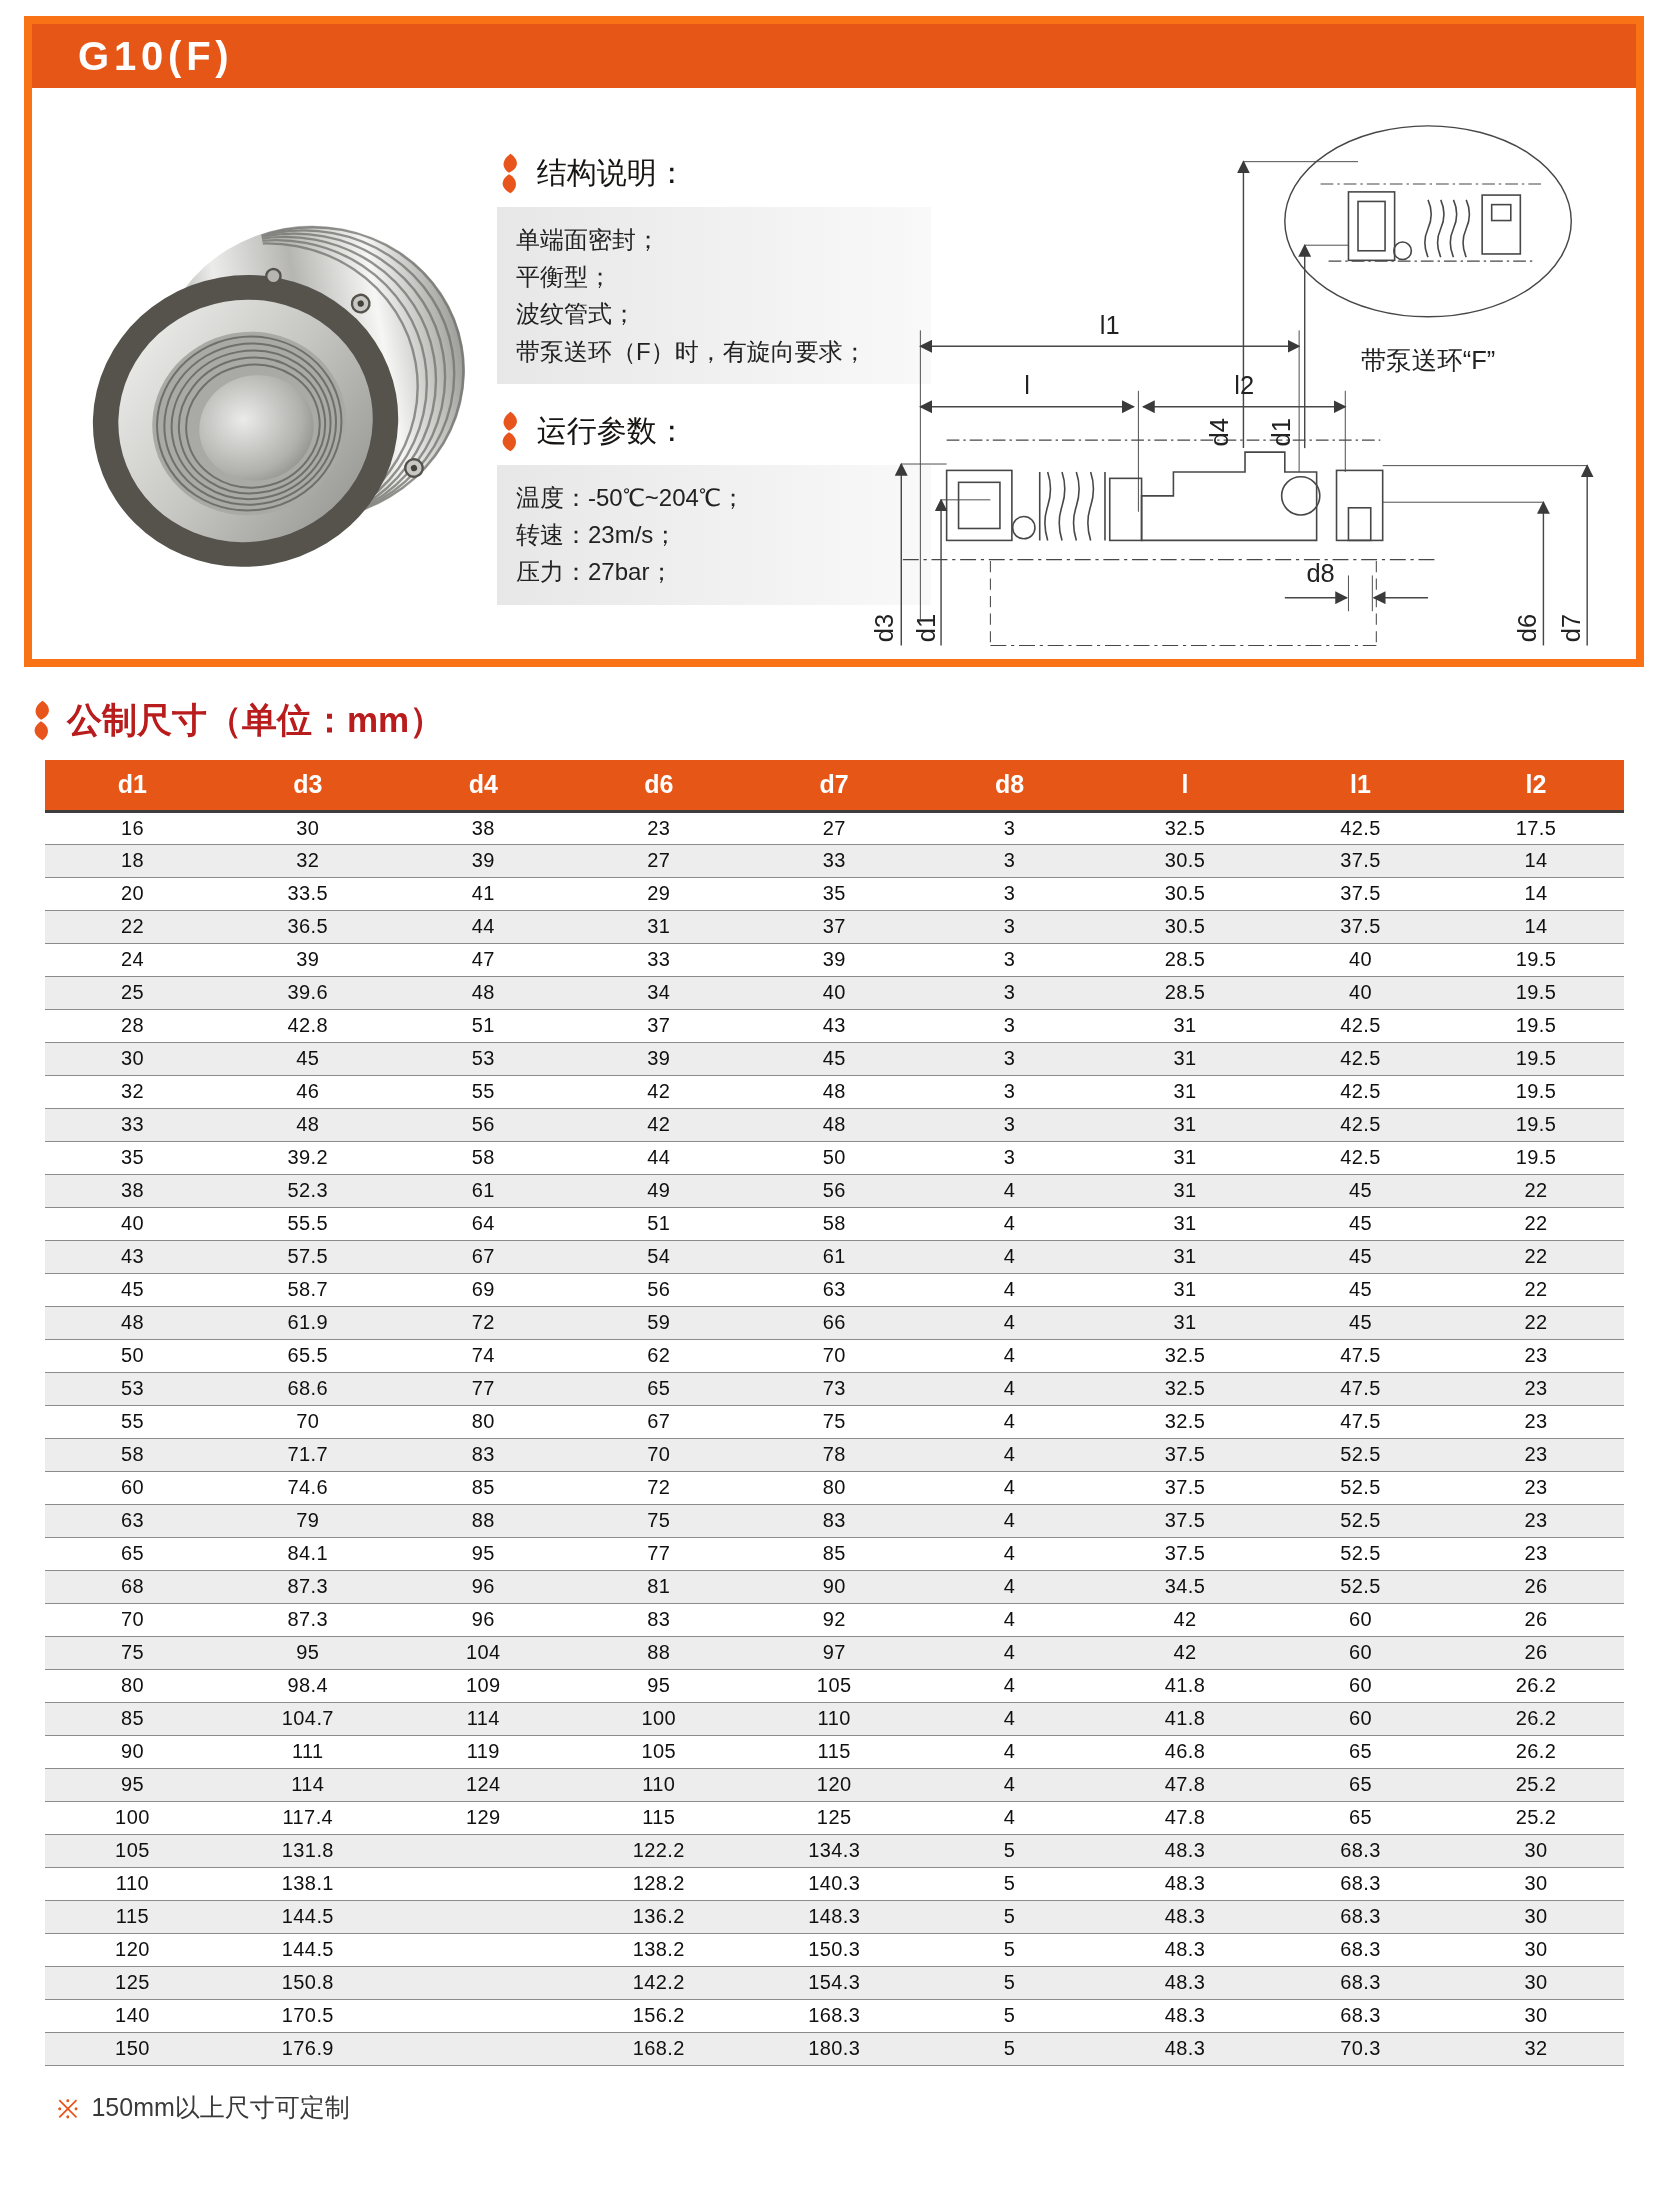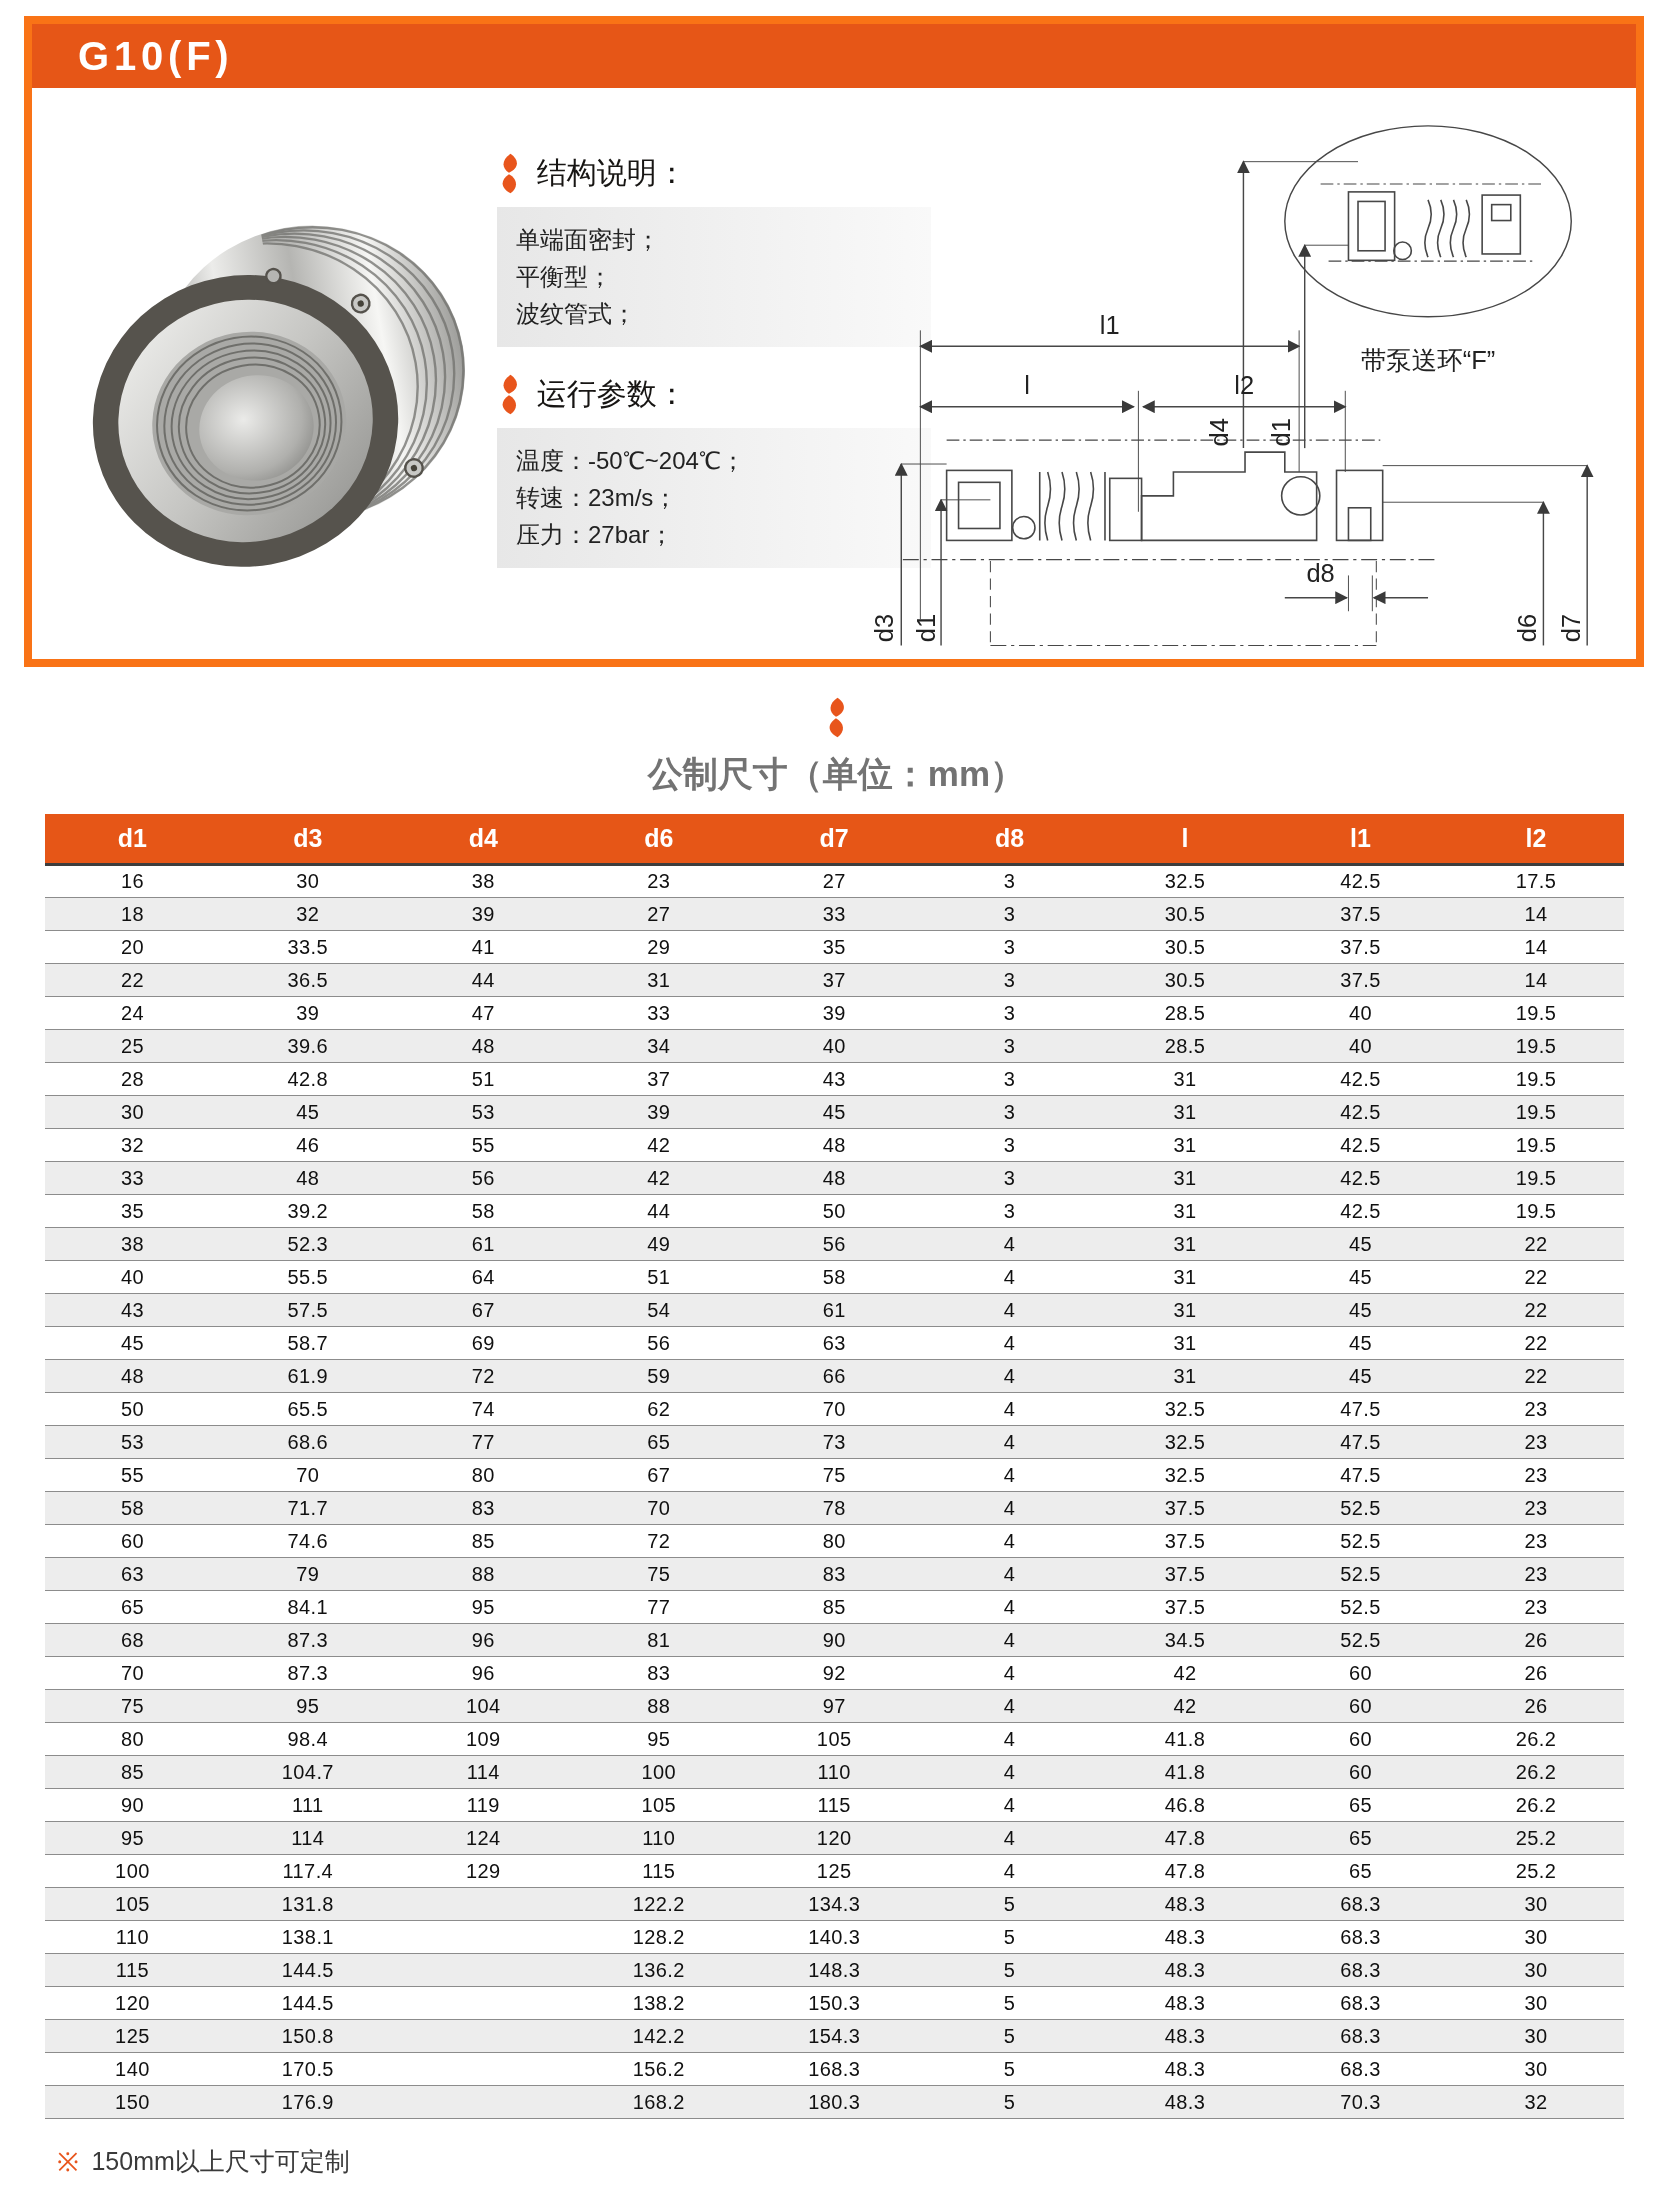--- a/index.html
+++ b/index.html
@@ -32,21 +32,21 @@
   }
   .gray-box .list-line { white-space:nowrap; }
   .params-block { margin-top:27px; }
 
   .diagram { position:absolute; right:9.5px; top:9.5px; width:756px; height:557px; }
 
   
   .metric-head {
     display:flex; align-items:center; gap:12.7px;
     margin:30px 0 16px 4.8px;
-    font-size:35px; font-weight:bold; color:#737373;flex-direction:column;
+    font-size:35px; font-weight:bold; color:#b91c1c;
   }
   table.dims { border-collapse:collapse; width:1579px; margin-left:20.7px; table-layout:fixed; }
   .dims thead th {
     background:#E65617; color:#fff; font-size:25px; font-weight:bold;
     height:51px; border-bottom:3.2px solid #3d3d3d; text-align:center;
   }
   .dims tbody td {
     text-align:center; font-size:20px; color:#101010; height:33px;
     border-bottom:1.6px solid #8c8c8c; letter-spacing:0.4px;
   }
@@ -127,20 +127,21 @@
           <svg class="flame" viewBox="0 0 32 52">
             <path d="M17,1 C29,9 27,20 15,25 C5,19 6,8 17,1 Z" fill="#E8551C"></path>
             <path d="M15,27 C3,35 5,45 17,51 C27,44 26,33 15,27 Z" fill="#E8551C"></path>
           </svg>
           <span>结构说明：</span>
         </div>
         <div class="gray-box">
             <div class="list-line">单端面密封；</div>
             <div class="list-line">平衡型；</div>
             <div class="list-line">波纹管式；</div>
+            <div class="list-line">带泵送环（F）时，有旋向要求；</div>
           </div>
 
         <div class="params-block">
           <div class="sec-head">
             <svg class="flame" viewBox="0 0 32 52">
               <path d="M17,1 C29,9 27,20 15,25 C5,19 6,8 17,1 Z" fill="#E8551C"></path>
               <path d="M15,27 C3,35 5,45 17,51 C27,44 26,33 15,27 Z" fill="#E8551C"></path>
             </svg>
             <span>运行参数：</span>
           </div>

